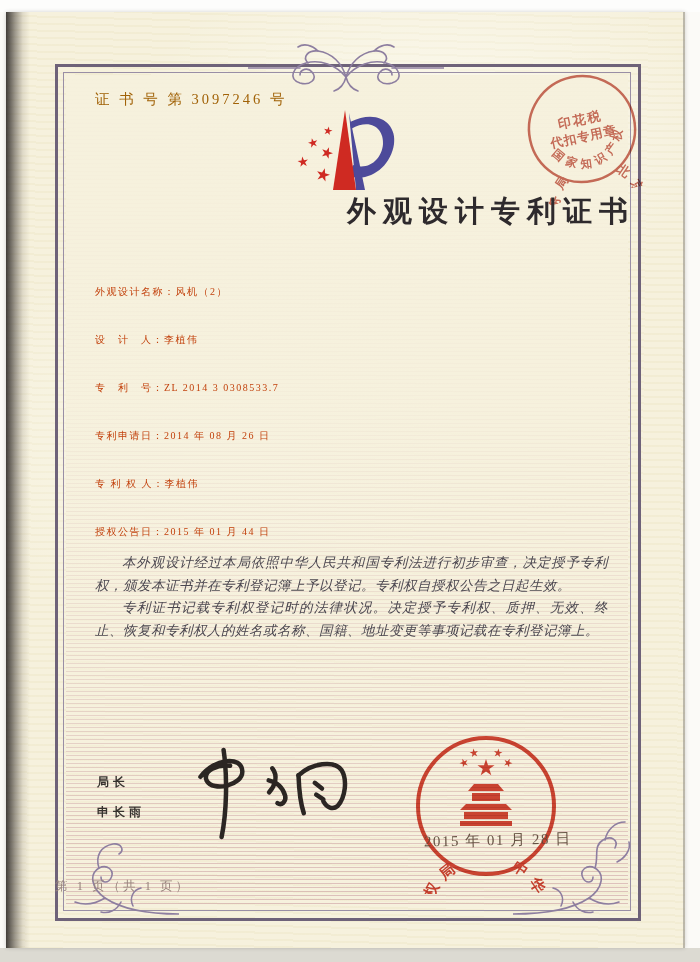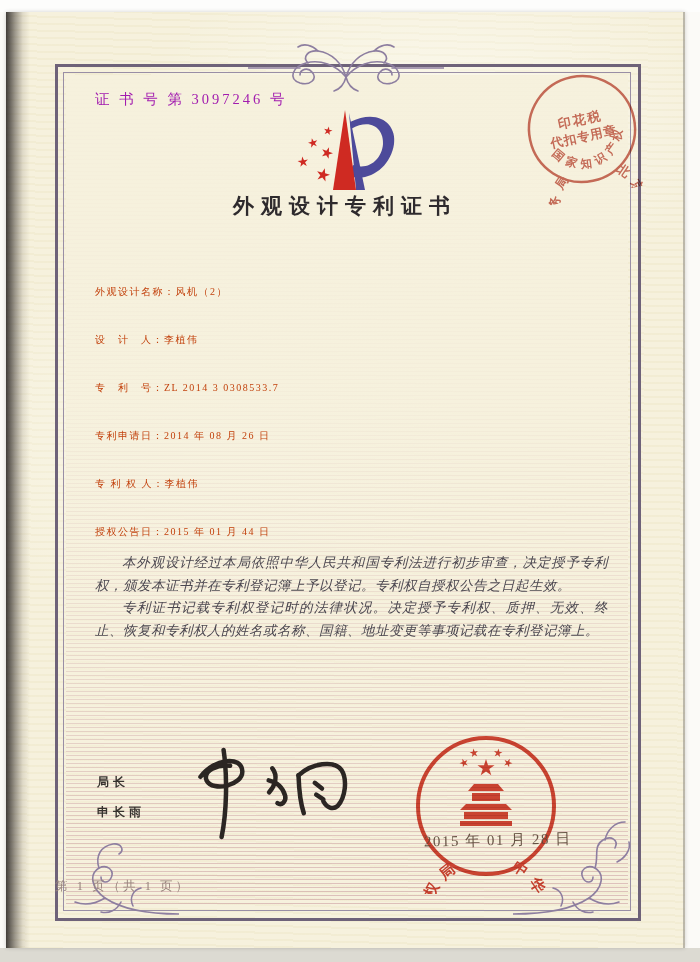--- a/index.html
+++ b/index.html
@@ -31,22 +31,22 @@
 
   
   .frame-outer{left:55px;top:64px;width:580px;height:851px;border:3px solid var(--frame-purple);}
   .frame-inner{left:63px;top:72px;width:566px;height:837px;border:1px solid #998ea5;}
   .guilloche{left:66px;top:75px;width:562px;height:832px;
     background:
       linear-gradient(to bottom, rgba(246,241,221,.98) 0%, rgba(246,241,221,.92) 40%, rgba(246,241,221,.55) 72%, rgba(246,241,221,.12) 100%),
       repeating-linear-gradient(to bottom, rgba(188,128,140,.5) 0 1px, rgba(255,255,255,0) 1px 4px);}
 
   
-  .cert-no{left:95px;top:90px;font-size:14.5px;letter-spacing:3px;color:#a21caf;}
-  .title{left:55px;top:192px;width:580px;text-align:center;font-size:21px;font-weight:bold;
+  .cert-no{left:95px;top:90px;font-size:14.5px;letter-spacing:3px;color:#a16207;}
+  .title{left:55px;top:192px;width:580px;text-align:right;font-size:29px;font-weight:bold;
          letter-spacing:7px;color:#2e2a2d;}
   .field{left:95px;font-size:10px;letter-spacing:1.5px;color:#c2410c;white-space:nowrap;}
   .f0{top:285px}.f1{top:333px}.f2{top:381px}.f3{top:429px}.f4{top:477px}.f5{top:525px}
   .body-text{left:95px;top:552px;width:513px;font-size:13.5px;line-height:22.5px;
     letter-spacing:.5px;color:var(--ink);text-align:justify;font-style:italic;}
   .body-text p{margin:0;text-indent:2em;font-family:Liberation Serif, serif;}
   .director{left:97px;font-size:12px;letter-spacing:4px;font-weight:600;color:#37332f;}
   .d1{top:774px}.d2{top:804px}
   .date-stamp{left:424px;top:831px;font-size:15px;letter-spacing:1.5px;color:rgba(90,70,55,.92);
     transform:rotate(-1.2deg);}

